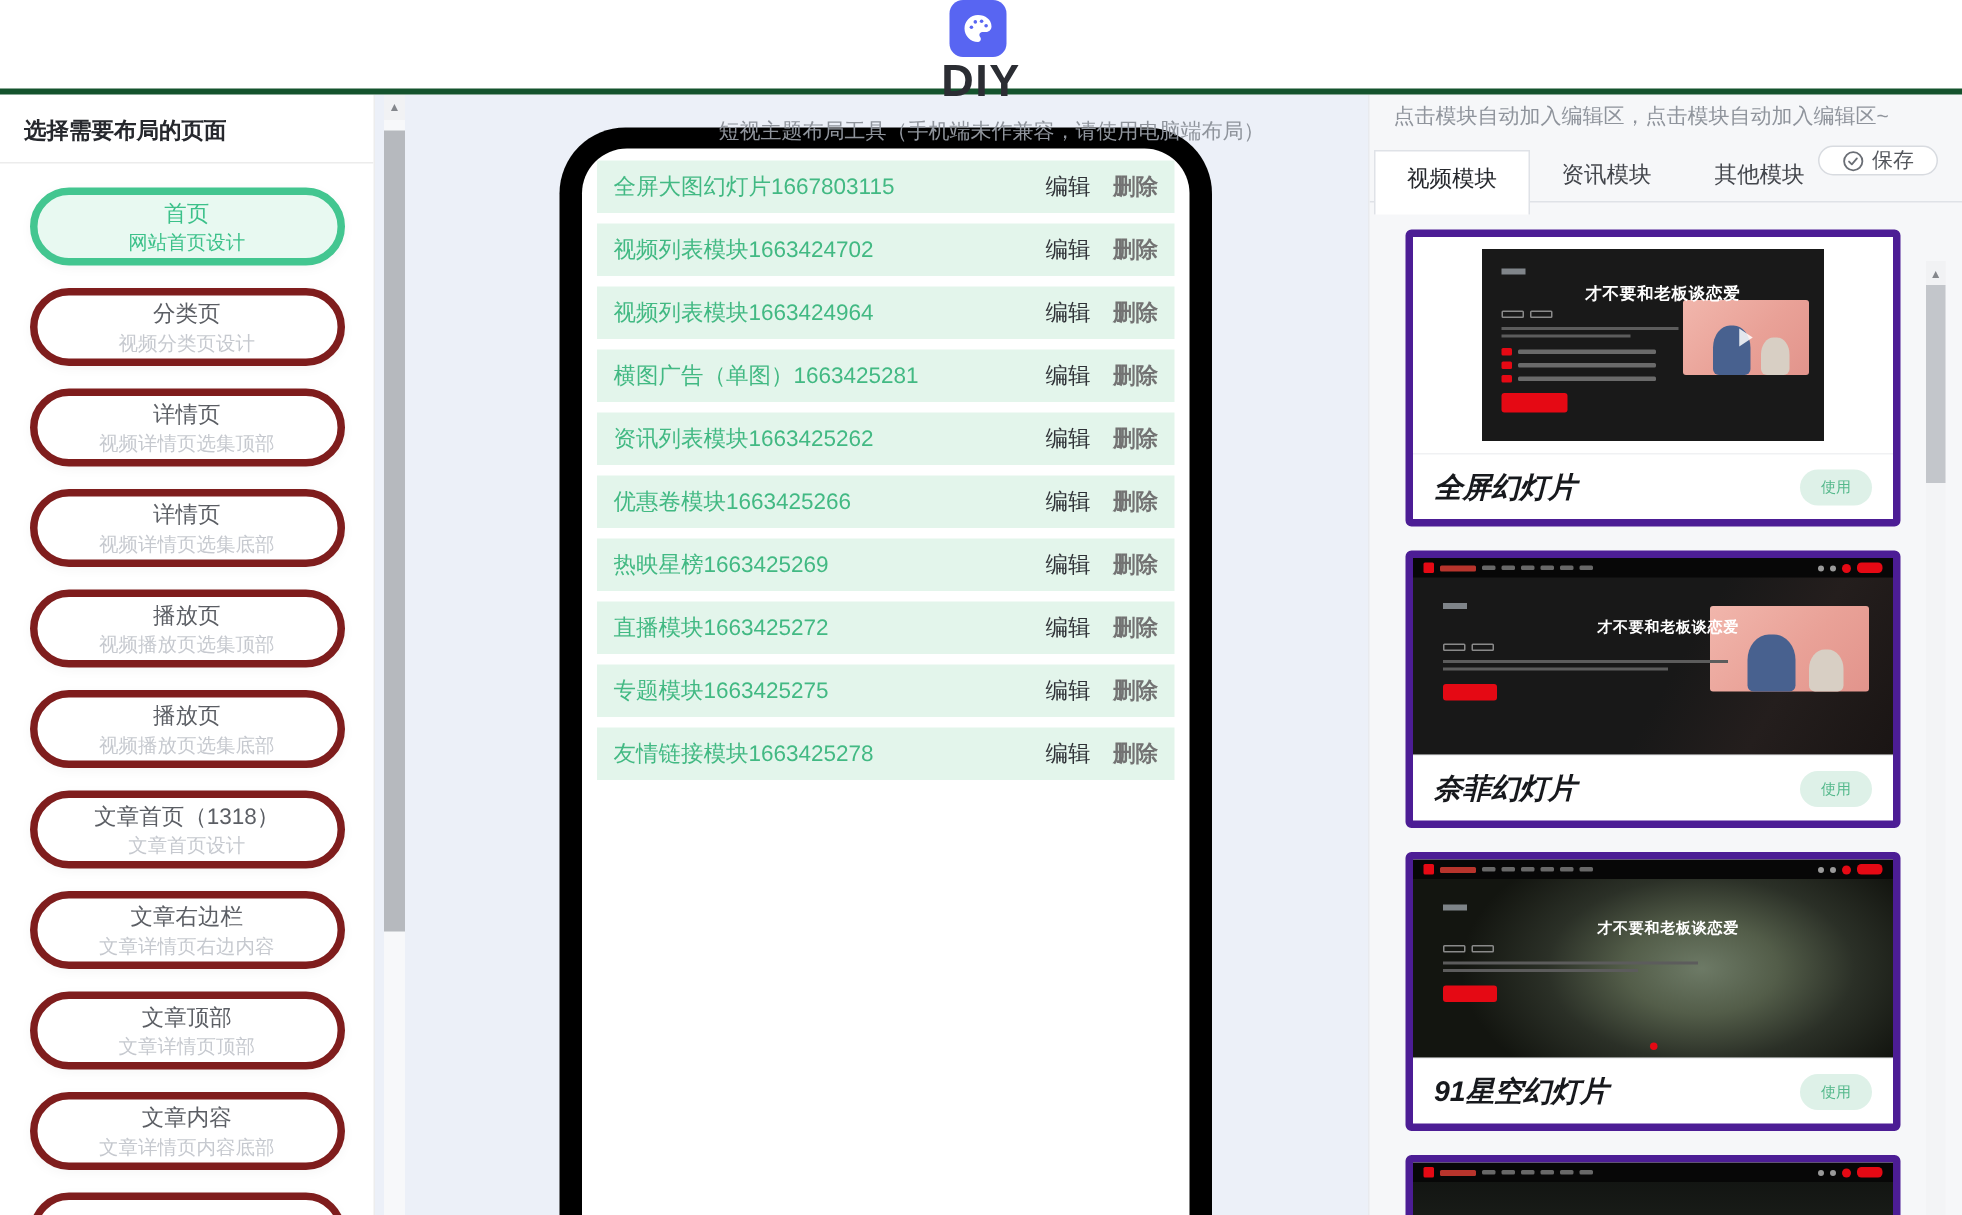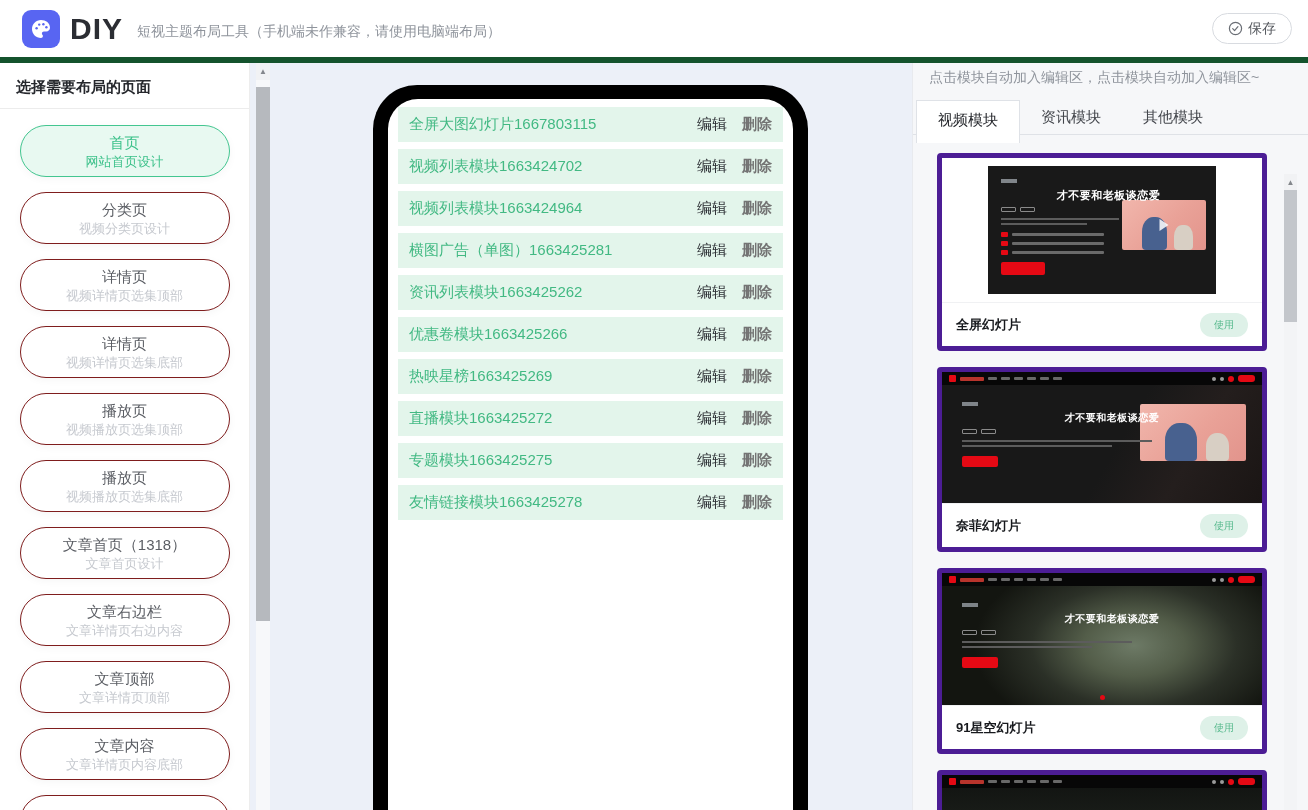--- a/index.html
+++ b/index.html
@@ -4,37 +4,37 @@
 <style>
   * { box-sizing: border-box; }
   body {
     margin: 0; width: 1308px; height: 810px; position: relative; overflow: hidden;
     background: #ecf0f8; font-family: "Liberation Sans", "DejaVu Sans", sans-serif;
     color: #303133;
   }
   
   .header {
     position: absolute; top: 0; left: 0; right: 0; height: 63px; background: #fff;
-    border-bottom: 6px solid #14532d; display: flex; align-items: center; padding: 0 16px; z-index: 6;
+    border-bottom: 4px solid #14532d; display: flex; align-items: center; padding: 0 16px; z-index: 6; flex-direction: column;
   }
   .logo { width: 38px; height: 38px; border-radius: 9px; background: #5865f2;
     display: flex; align-items: center; justify-content: center; margin: 0 10px 0 6px; flex: none; }
   .app-name { font-size: 30px; font-weight: bold; color: #2b2d33; letter-spacing: 1px; }
   .app-sub { font-size: 14px; color: #8f949c; margin-left: 14px; padding-top: 7px; }
   .save-btn { margin-left: auto; display: flex; align-items: center; gap: 5px; background: #fff;
     border: 1px solid #d8dbe0; border-radius: 16px; height: 31px; padding: 0 15px;
     font-size: 14px; color: #55585e; cursor: pointer; font-family: inherit; }
   .save-ic { display: flex; align-items: center; }
   
   .sidebar { position: absolute; top: 63px; left: 0; width: 250px; bottom: 0; background: #fff;
     border-right: 1px solid #ededed; overflow: hidden; }
   .sb-title { font-size: 15px; font-weight: bold; color: #26282d; padding: 15px 16px 11px; }
   .sb-divider { height: 1px; background: #ececec; }
   .sb-list { padding-top: 16px; }
-  .sb-item { width: 210px; height: 52px; margin: 0 auto 15px; border: 1px solid #7f1d1d;
+  .sb-item { width: 210px; height: 52px; margin: 0 auto 15px; border: 5px solid #7f1d1d;
     border-radius: 27px; background: #fff; box-shadow: 0 2px 8px rgba(0,0,0,0.04);
     display: flex; flex-direction: column; align-items: center; justify-content: center; cursor: pointer; }
   .sb-item-title { font-size: 15px; color: #5b5e64; line-height: 20px; }
   .sb-item-sub { font-size: 13px; color: #c6c9cf; line-height: 17px; }
   .sb-item.active { background: #e8f9f1; border-color: #43c690; }
   .sb-item.active .sb-item-title, .sb-item.active .sb-item-sub { color: #3cc18a; }
   
   .vscroll { position: absolute; }
   .vscroll.left { left: 256px; top: 63px; bottom: 0; width: 14px; background: #f7f8fa; }
   .vs-arrow { height: 17px; font-size: 8px; color: #84878c; text-align: center; line-height: 17px;
@@ -60,21 +60,21 @@
   .tabs { display: flex; align-items: flex-start; border-bottom: 1px solid #dfe2e7; margin-top: 13px;
     padding-left: 3px; }
   .tab { height: 34px; line-height: 34px; padding: 0 21px; font-size: 15px; color: #43464c; cursor: pointer; }
   .tab.active { background: #fff; border: 1px solid #dfe2e7; border-bottom: none; height: 43px;
     line-height: 38px; margin-bottom: -9px; color: #26282d; position: relative; z-index: 2; }
   .cards { padding: 18px 41px 0 24px; }
   .m-card { background: #fff; border: 5px solid #4c1d95; border-radius: 4px; margin-bottom: 16px;
     overflow: hidden; cursor: pointer; text-align: center; }
   .m-footer { height: 44px; border-top: 1px solid #f0f1f3; display: flex; align-items: center;
     justify-content: space-between; padding: 0 14px; }
-  .m-name { font-size: 13px; font-weight: bold; color: #17191d; }
+  .m-name { font-size: 19px; font-weight: bold; color: #17191d; font-style: italic; }
   .use-btn { background: #def1e8; color: #54b88b; font-size: 10px; padding: 5px 14px; border-radius: 14px; }
   
   .preview { position: relative; background: #191919; overflow: hidden; }
   .v-a .preview { width: 228px; height: 128px; margin: 8px auto; }
   .v-b .preview { height: 131px; background: linear-gradient(120deg,#181818 55%,#241e1d 75%,#1a1514 100%); }
   .v-c .preview { height: 132px;
     background: radial-gradient(160px 95px at 60% 55%, #6d7a66 0%, #535d49 32%, #2b3027 64%, #131510 100%); }
   .v-d .preview { height: 60px; background: linear-gradient(180deg,#101210,#1d211c); }
   .p-nav { height: 13px; background: #070707; display: flex; align-items: center; gap: 4px;
     padding: 0 7px; position: relative; z-index: 2; }

